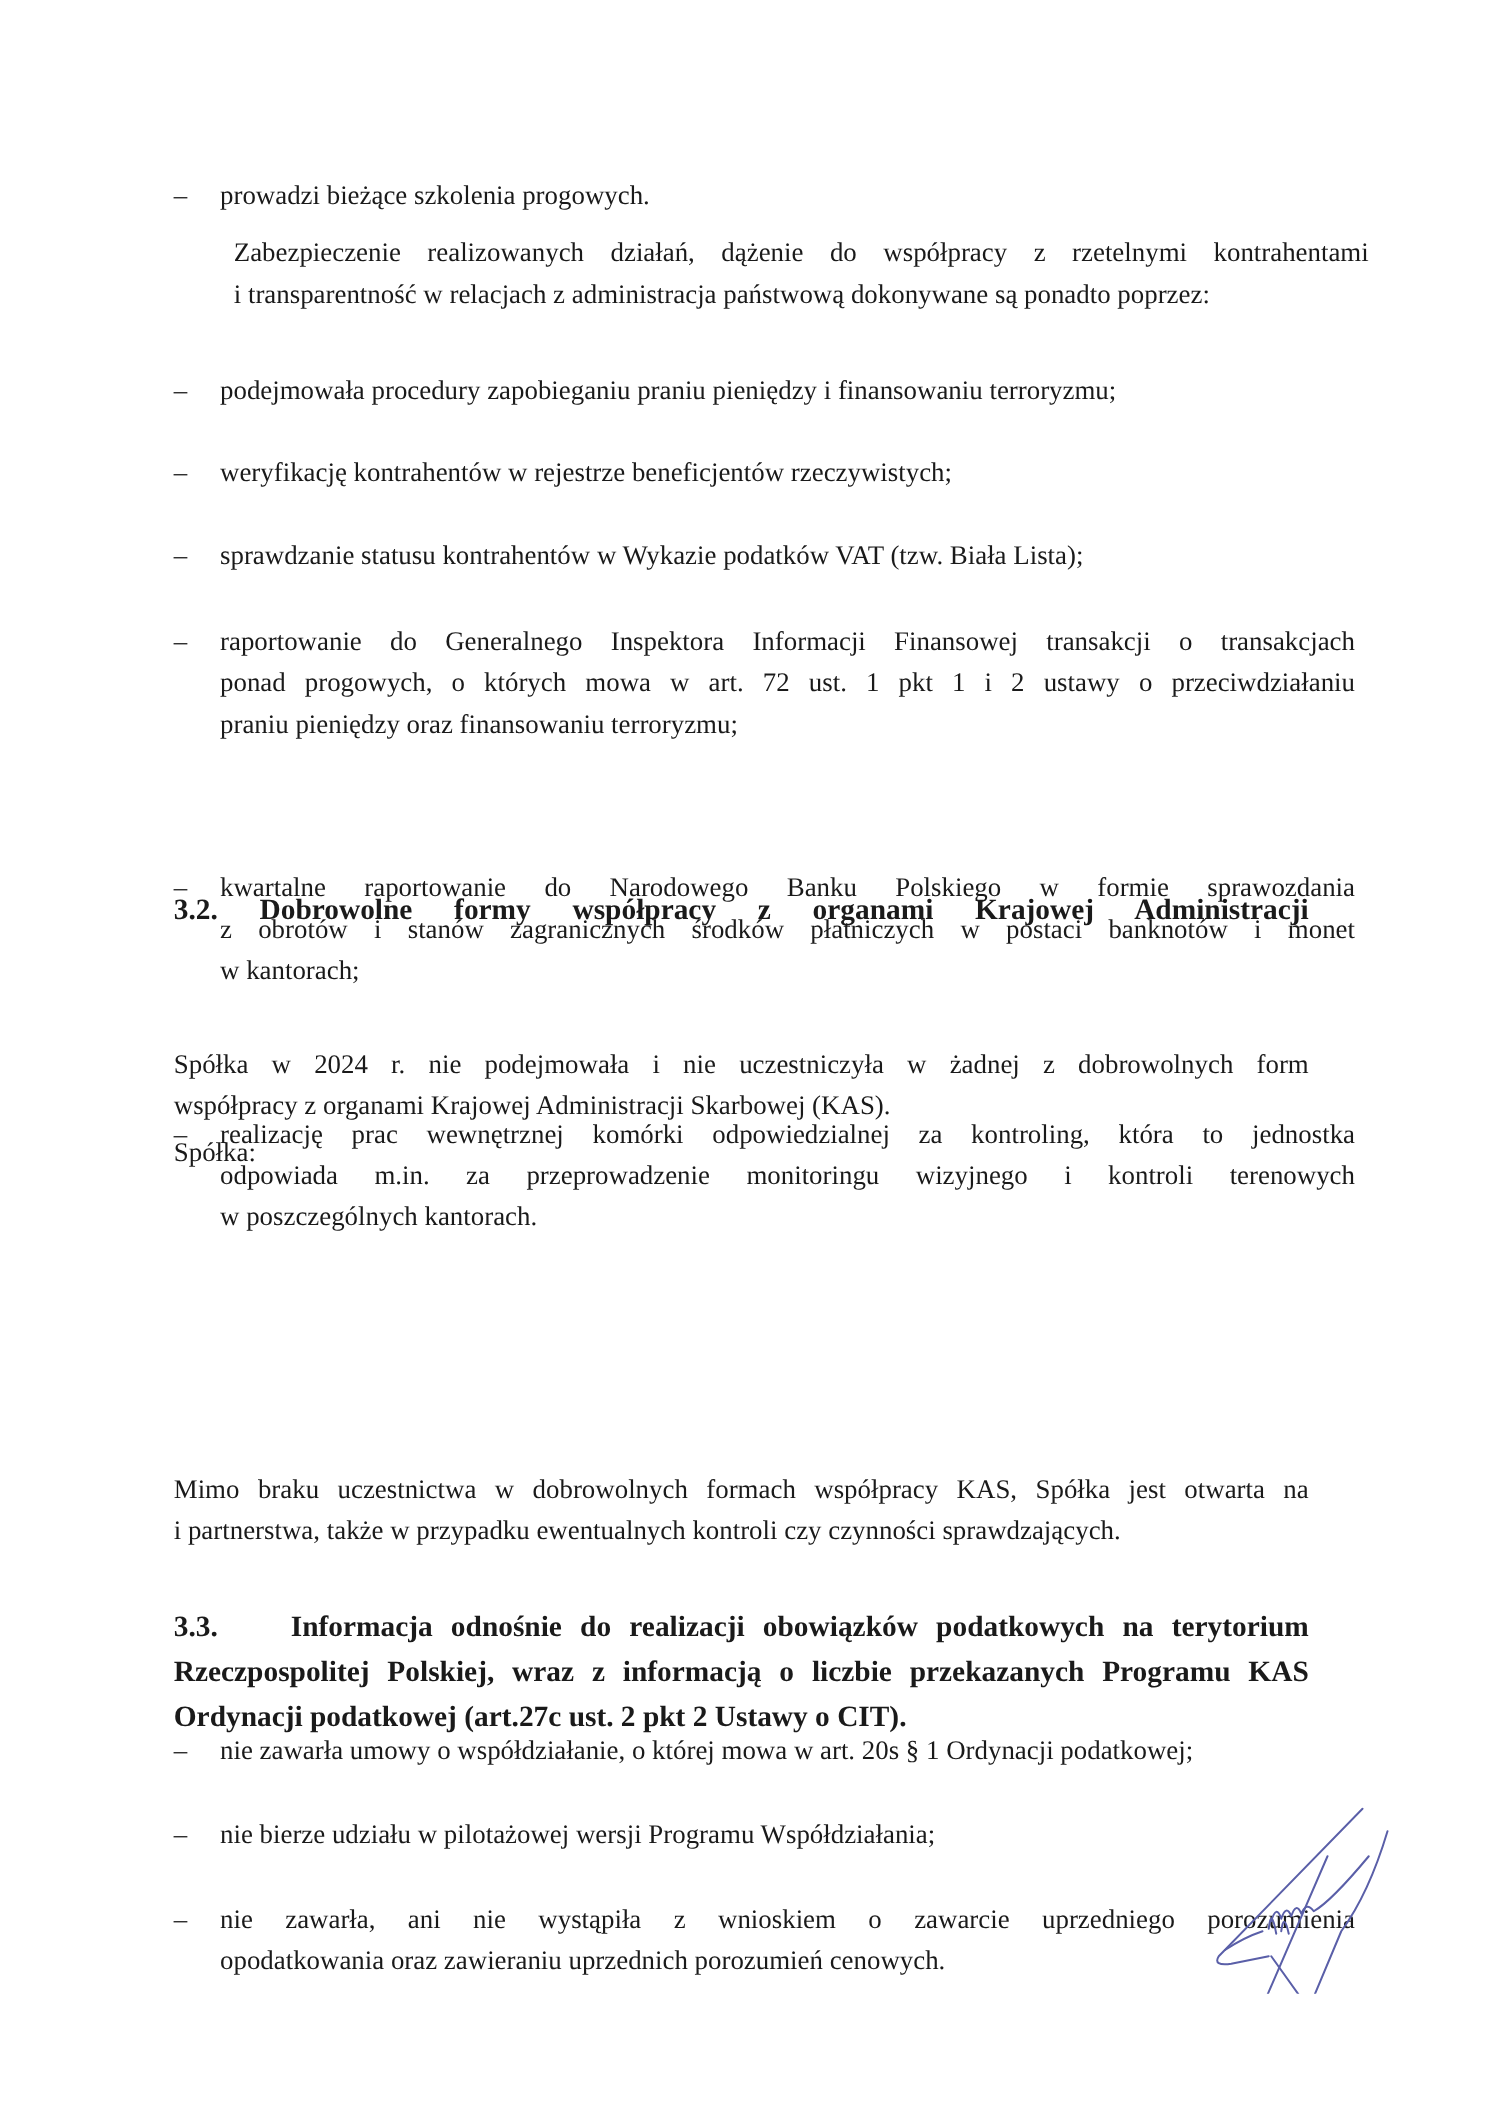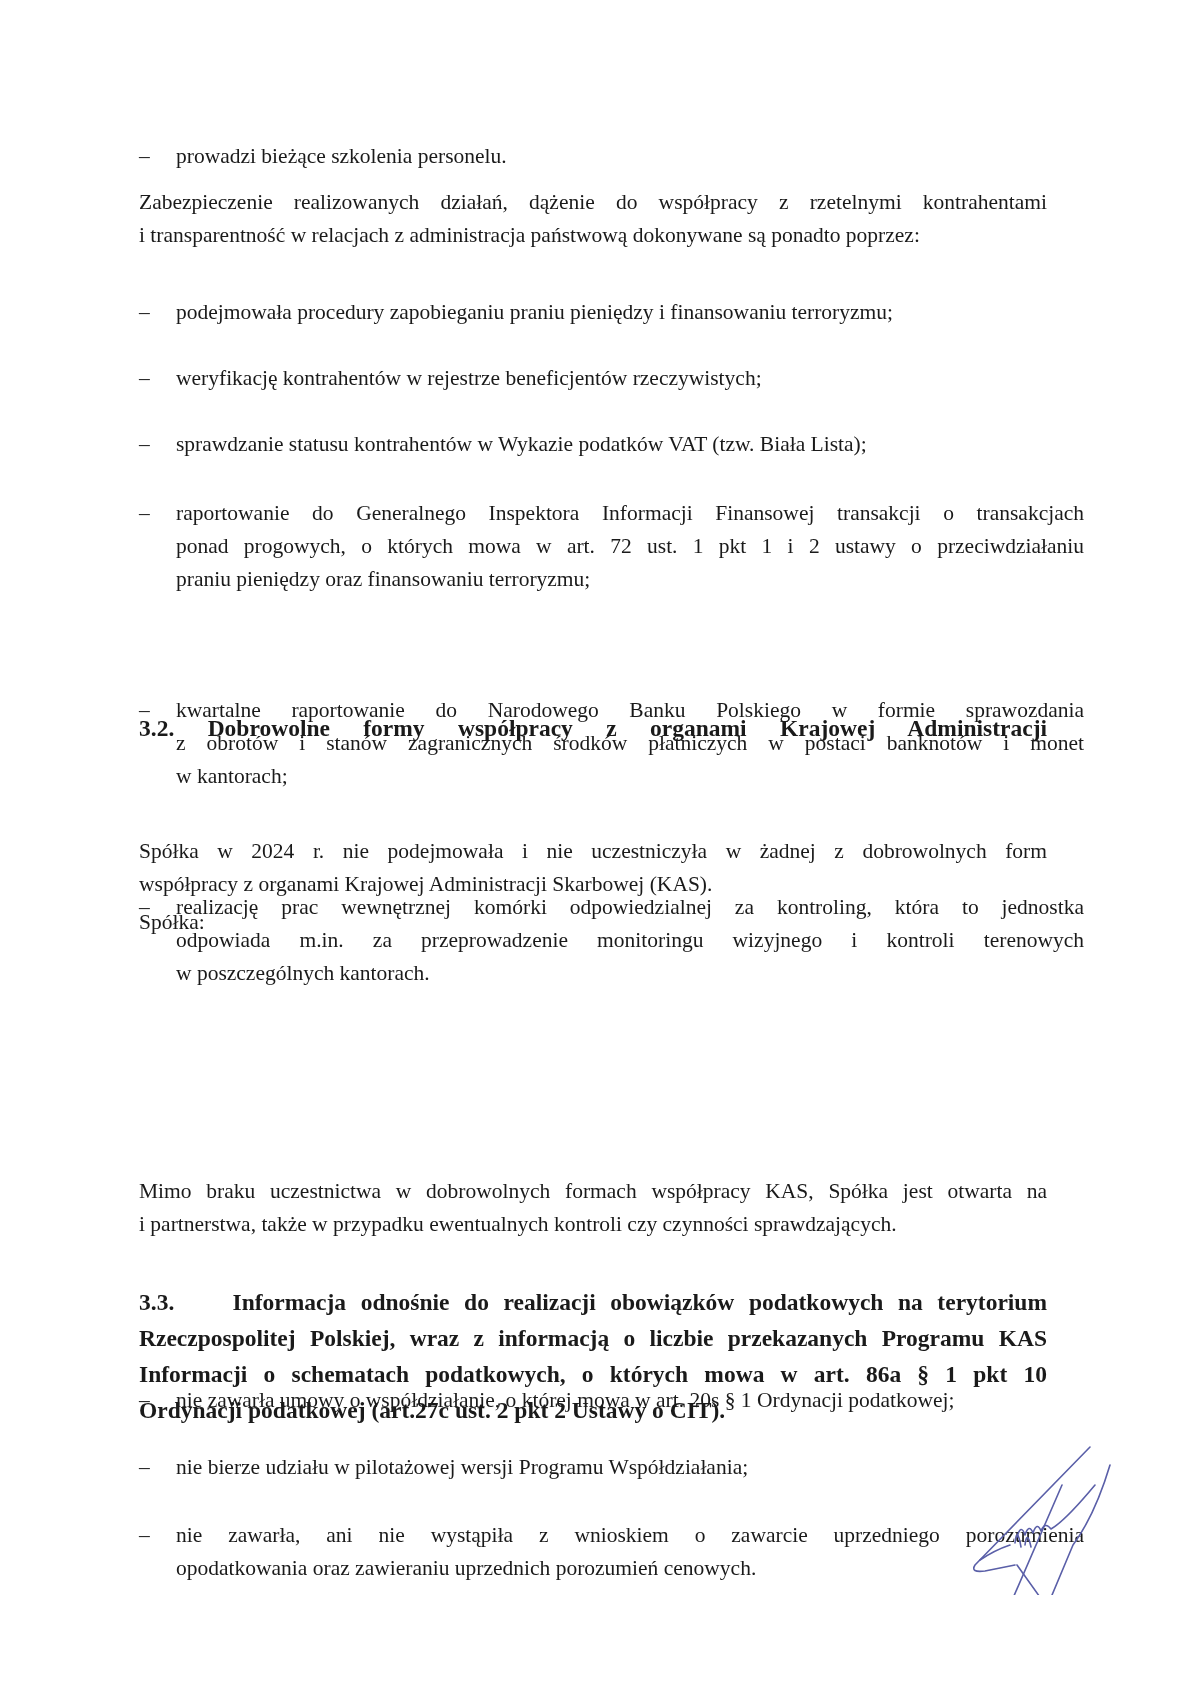--- a/index.html
+++ b/index.html
@@ -16,24 +16,24 @@
   .heading .num { display: inline-block; }
   .sig { position: absolute; left: 955px; top: 1425px; width: 160px; height: 170px; }
 </style>
 </head>
 <body>
 
 <div class="page">
 
   <div class="block bullet" style="top:140px;">
     <span class="dash">–</span>
-    <span class="line">prowadzi bieżące szkolenia personelu.</span>
+    <span class="line">prowadzi bieżące szkolenia progowych.</span>
   </div>
 
-  <div class="block para" style="top:186px;">
+  <div class="block para" style="top:186px;margin-left:48px;">
     <span class="just">Zabezpieczenie realizowanych działań, dążenie do współpracy z rzetelnymi kontrahentami</span>
     <span class="line">i transparentność w relacjach z administracja państwową dokonywane są ponadto  poprzez:</span>
   </div>
 
   <div class="block bullet" style="top:263px;">
     <span class="dash">–</span>
     <span class="line">podejmowała procedury zapobieganiu praniu pieniędzy i finansowaniu terroryzmu;</span>
   </div>
   <div class="block bullet" style="top:296px;">
     <span class="dash">–</span>
@@ -90,21 +90,20 @@
   </div>
 
   <div class="block para" style="top:1175px;">
     <span class="just">Mimo braku uczestnictwa w dobrowolnych formach współpracy KAS, Spółka jest otwarta na</span>
     <span class="line">i partnerstwa, także w przypadku ewentualnych kontroli czy czynności sprawdzających.</span>
   </div>
 
   <div class="block heading" style="top:1284px;">
     <span class="just"><span class="num">3.3.</span>&nbsp;&nbsp;&nbsp; <span>Informacja odnośnie do realizacji obowiązków podatkowych na terytorium</span></span>
     <span class="just">Rzeczpospolitej Polskiej, wraz z informacją o liczbie przekazanych Programu KAS</span>
-    <span class="just">Informacji o schematach podatkowych, o których mowa w art. 86a § 1 pkt 10</span>
     <span class="line">Ordynacji podatkowej (art.27c ust. 2 pkt 2 Ustawy o CIT).</span>
   </div>
 
   <svg class="sig" viewBox="0 0 160 170">
     <g fill="none" stroke="#5a5fa8" stroke-width="1.6" stroke-linecap="round" stroke-linejoin="round">
       <path d="M135 22 L20 140 Q15 148 30 146 L60 140"></path>
       <path d="M107 60 L55 180"></path>
       <path d="M155 40 Q140 90 118 120 L92 182 L62 140"></path>
       <path d="M62 112 Q66 98 70 110 Q74 98 78 108 Q82 96 86 106 Q90 96 96 104 Q110 96 140 60"></path>
       <path d="M60 118 Q62 100 66 122 M70 120 Q72 104 76 122"></path>

